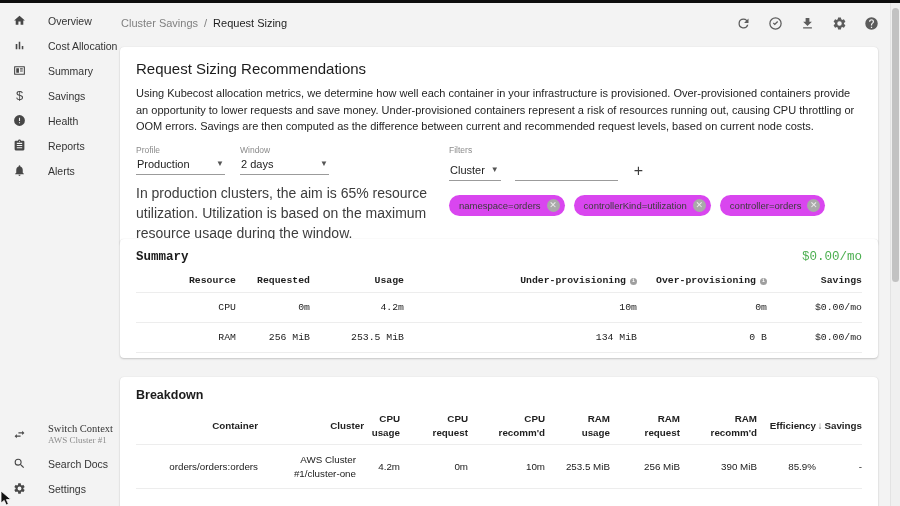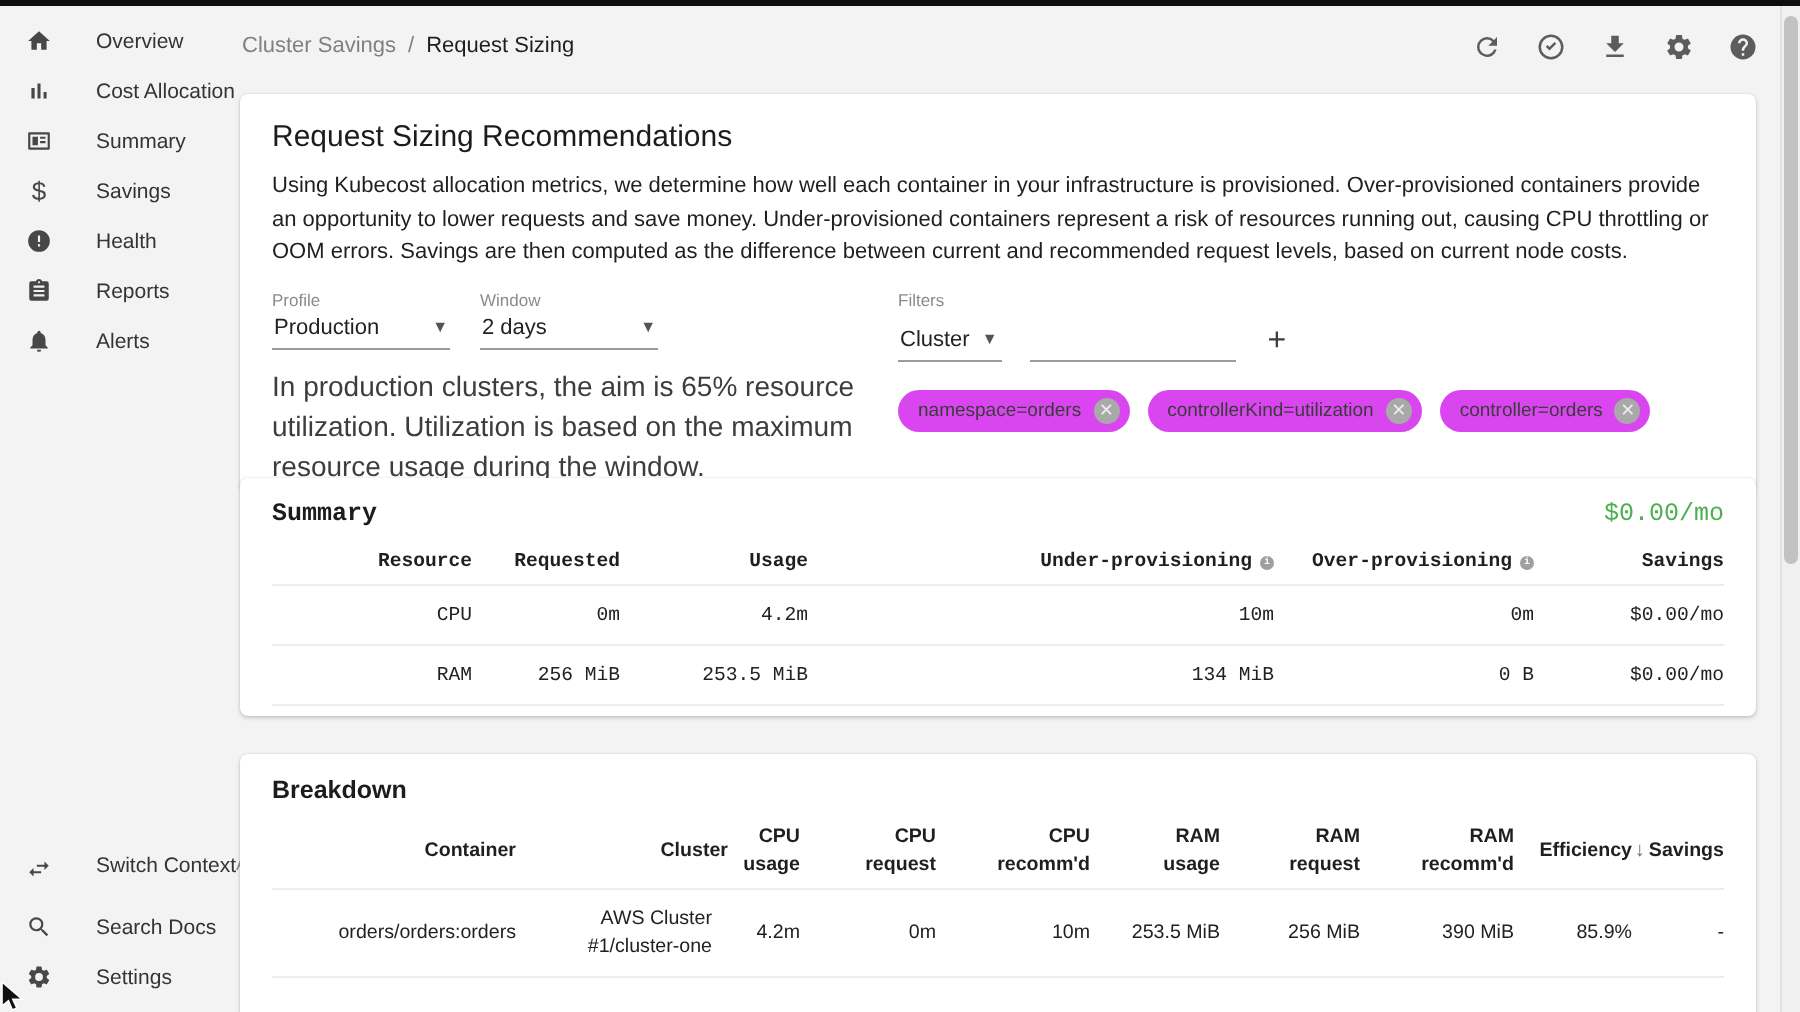--- a/index.html
+++ b/index.html
@@ -17,21 +17,21 @@
 
   
   .sidebar { position:absolute; top:3px; left:0; width:112px; height:503px; }
   .side-list { padding-top:5px; }
   .side-item { display:flex; align-items:center; height:25px; padding-left:13px; gap:22px; cursor:pointer; }
   .side-item svg { width:13px; height:13px; fill:#474747; flex:none; }
   .icon-box { width:13px; height:14px; flex:none; display:flex; align-items:center; justify-content:center; }
   .icon-dollar { font-size:13px; font-weight:400; color:#474747; line-height:1; }
   .side-label { font-size:10.5px; color:#343434; white-space:nowrap; }
   .side-bottom { position:absolute; left:0; bottom:5px; width:112px; }
-  .switch-text { display:flex; line-height:1.25; }
+  .switch-text { display:flex; flex-direction:column; line-height:1.25;font-family:Liberation Serif, serif; }
   .side-sub { font-size:9px; color:#8d8d8d; white-space:nowrap; }
   .side-item.tall { height:34px; }
 
   
   .breadcrumb { position:absolute; top:17px; left:121px; font-size:11px; display:flex; gap:6px; align-items:center; }
   .crumb-muted { color:#808080;text-align:right; }
   .crumb-sep { color:#808080; }
   .crumb-current { color:#1e1e1e; }
   .top-actions { position:absolute; top:15px; right:21px; display:flex; gap:16px; align-items:center; z-index:35; }
   .action-btn { width:16px; height:16px; display:flex; align-items:center; justify-content:center; cursor:pointer; }

